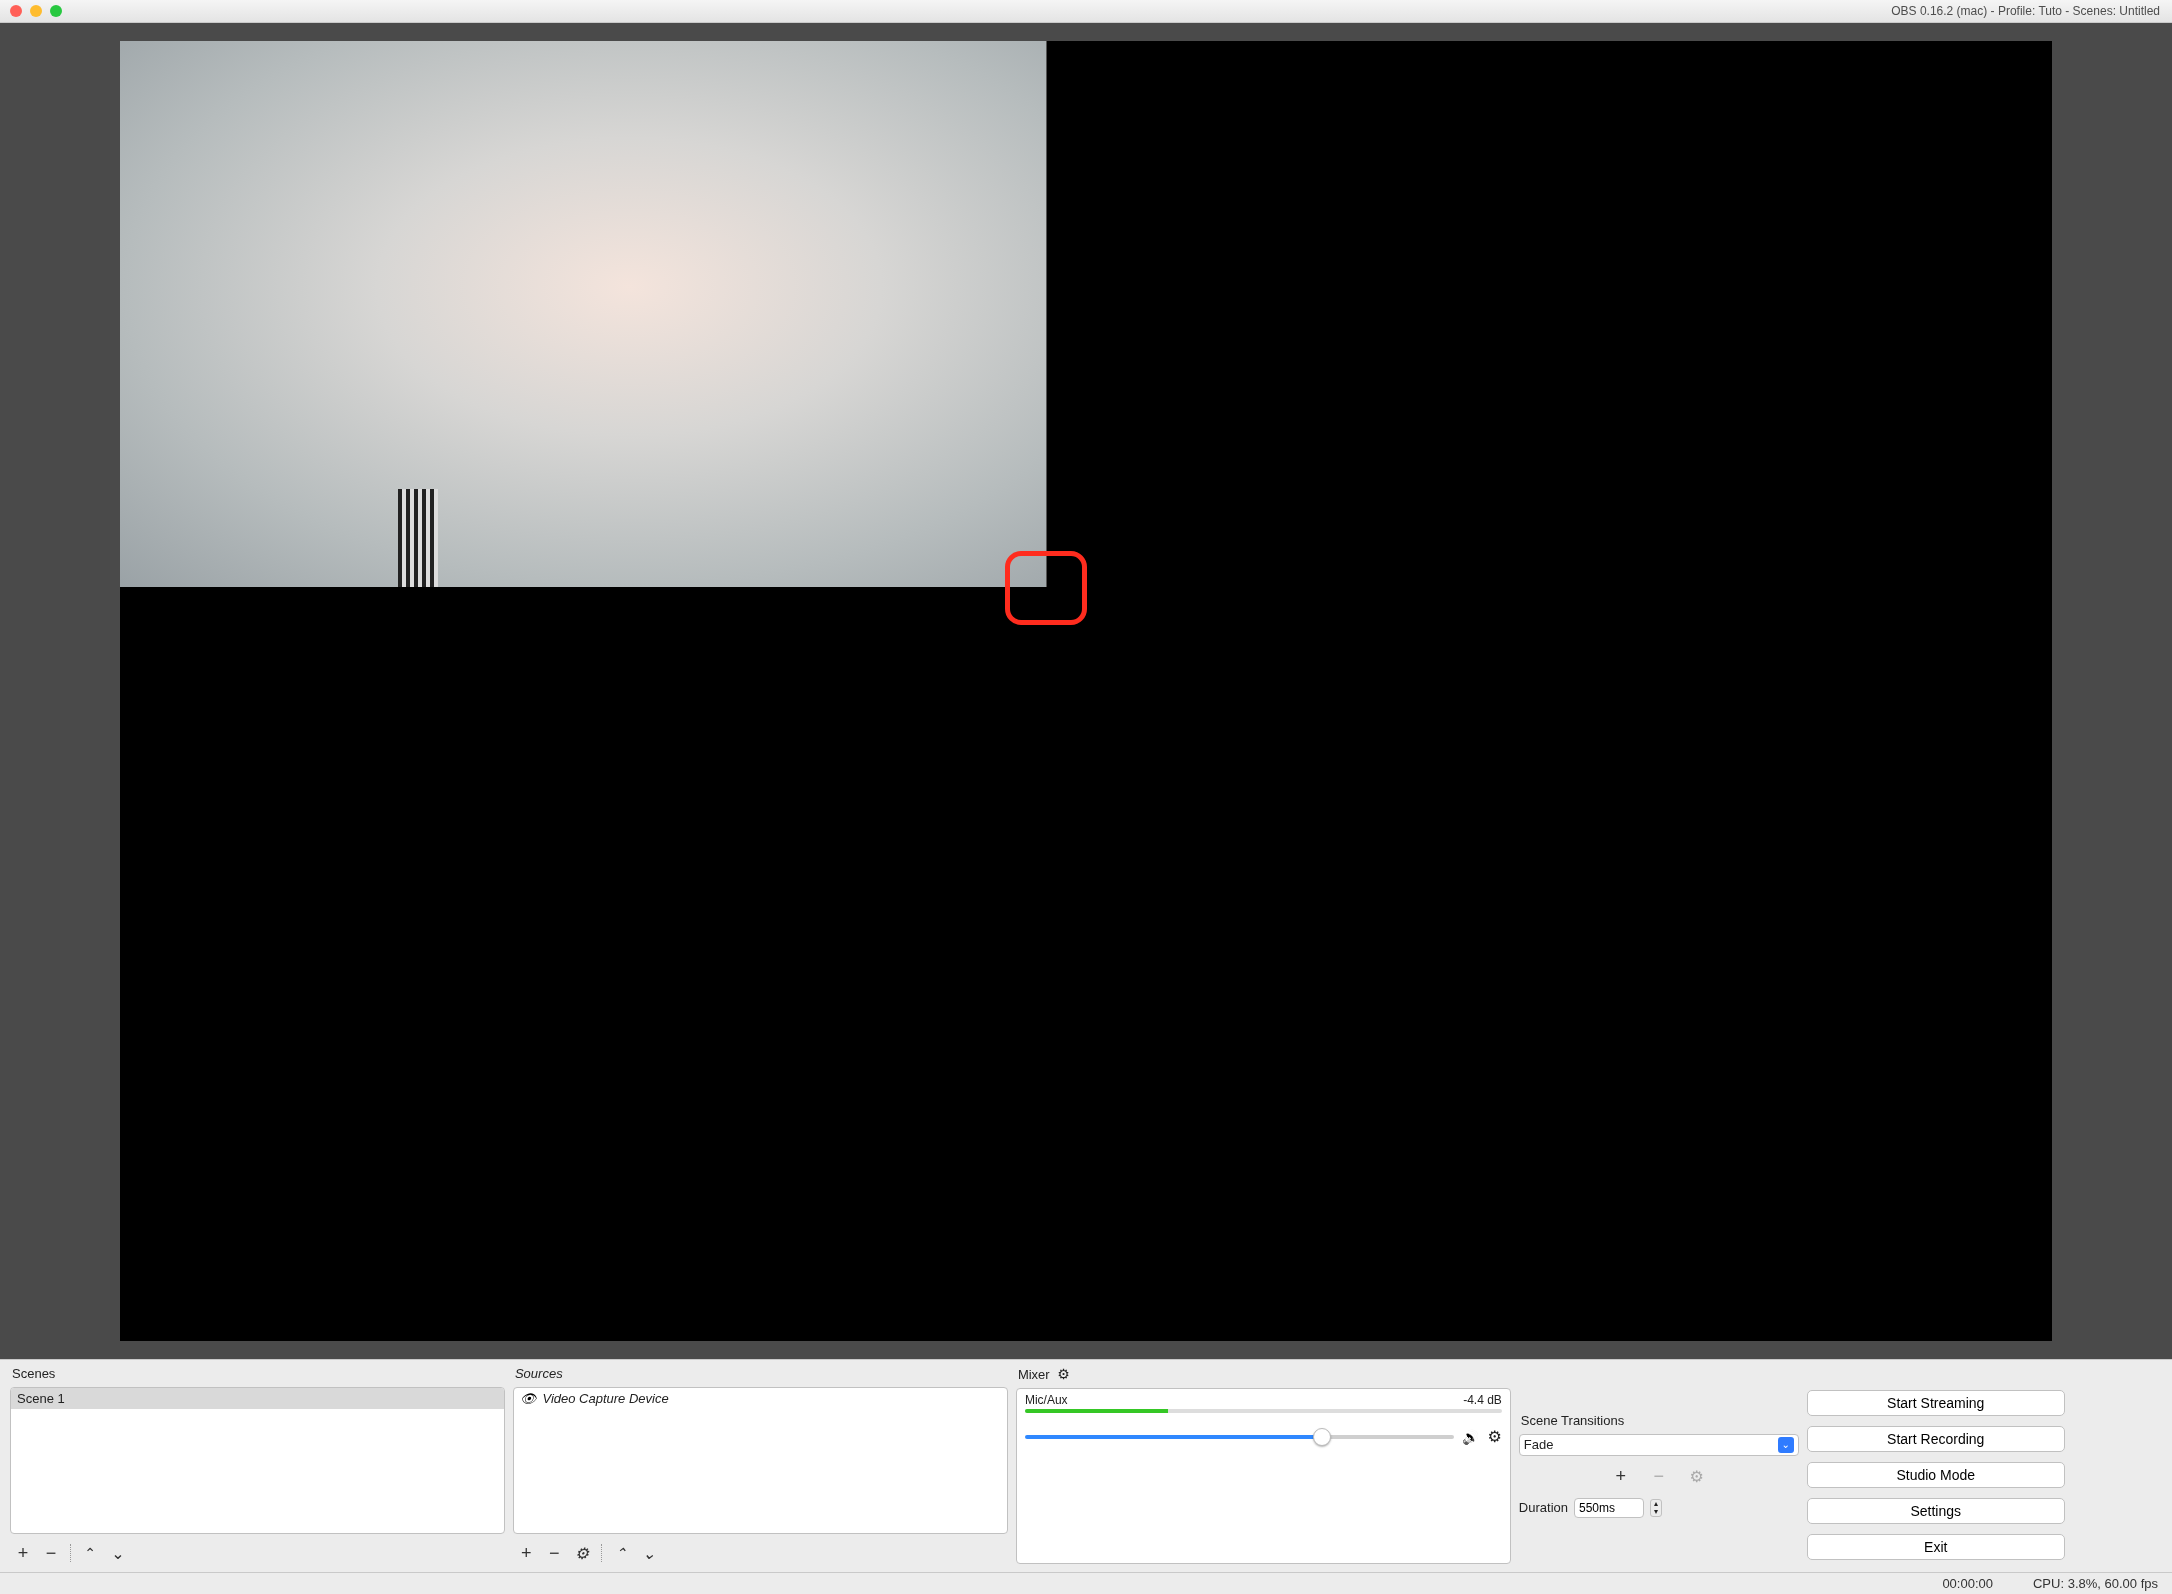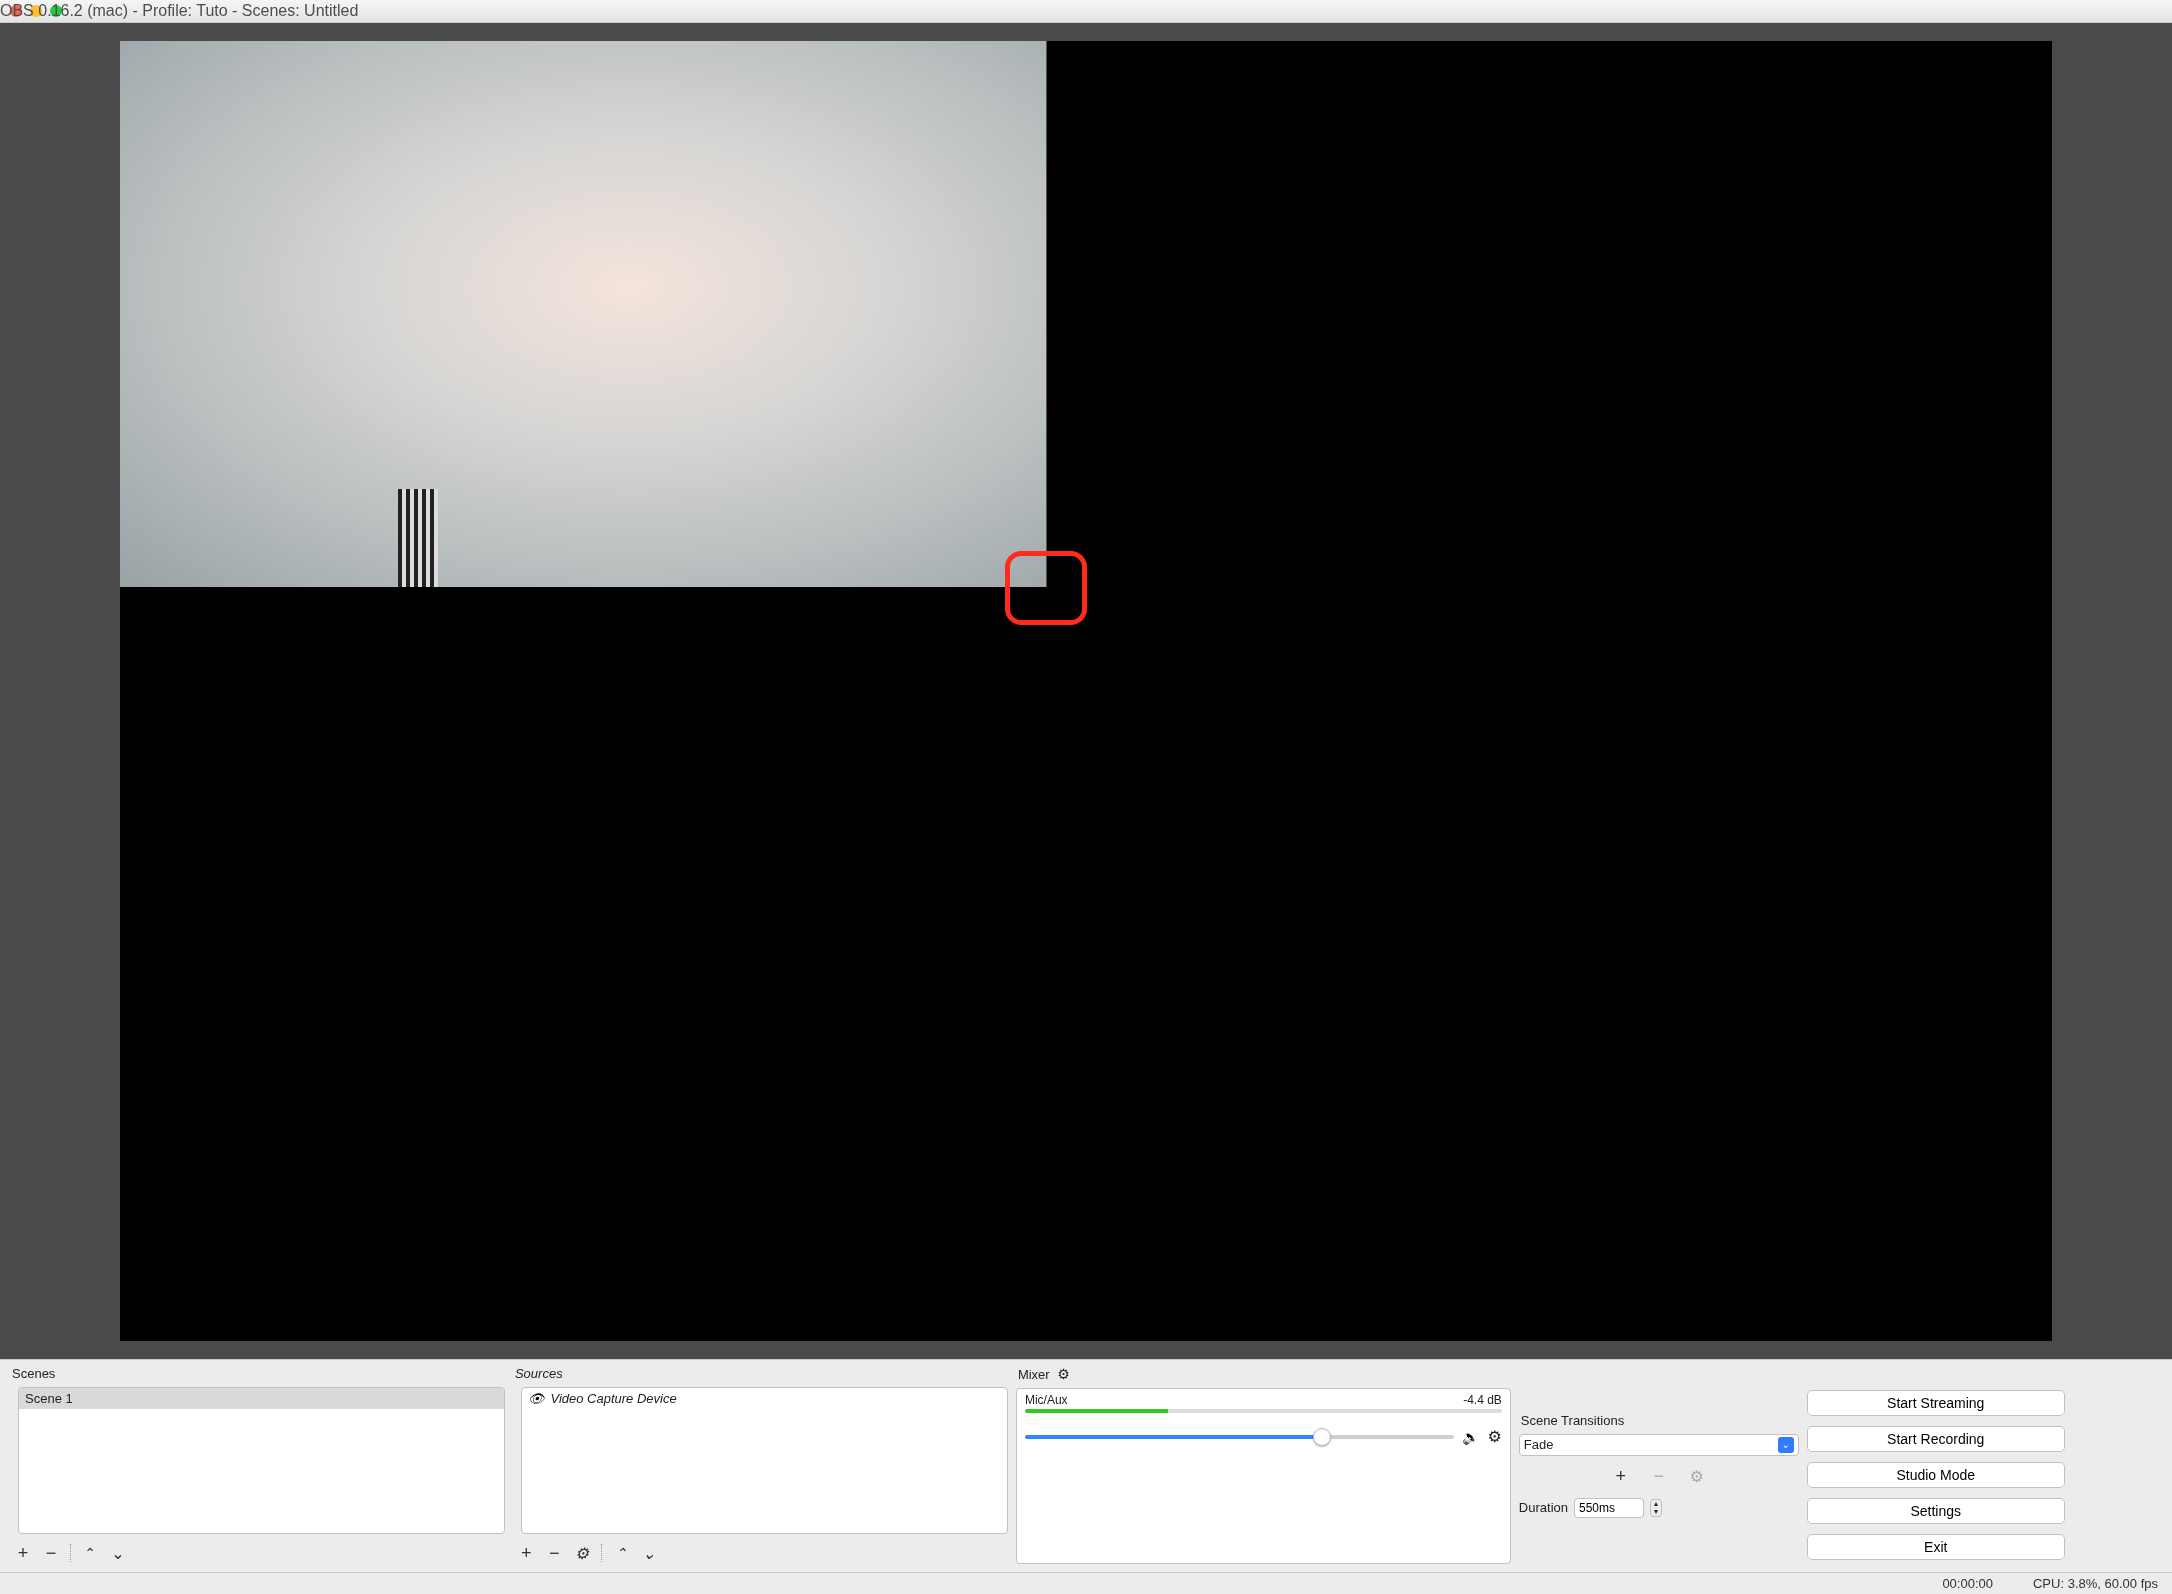--- a/index.html
+++ b/index.html
@@ -26,22 +26,22 @@
     flex: 0 0 auto;
   }
   .traffic-lights {
     display: flex; gap: 8px; padding-left: 10px;
   }
   .tl { width: 12px; height: 12px; border-radius: 50%; }
   .tl.red    { background:#ff5f57; }
   .tl.yellow { background:#febc2e; }
   .tl.green  { background:#28c840; }
   .title-text {
-    position:absolute; left:0; right:0; text-align:left;
-    font-size:16px; color:#4d4d4d;
+    position:absolute; left:0; right:12px; text-align:right;
+    font-size:12px; color:#4d4d4d;
     pointer-events:none;
   }
 
   
   .preview-area {
     flex: 1 1 auto;
     background:#4a4a4a;
     position: relative;
     overflow:hidden;
   }
@@ -96,21 +96,20 @@
   .panel-header { font-size:13px; color:#222; padding-left:2px; }
   .panel-header .gear-inline { margin-left:4px; }
 
   .listbox {
     background:#fff;
     border:1px solid #c1c1c1;
     border-radius:4px;
     flex:1 1 auto;
     min-height:100px;
     overflow:auto;
-    margin-left:8px;
   }
   .list-item {
     padding:3px 6px;
     display:flex;
     align-items:center;
     gap:6px;
     font-size:13px;
   }
   .list-item.selected { background:#d9d9d9; }
 

